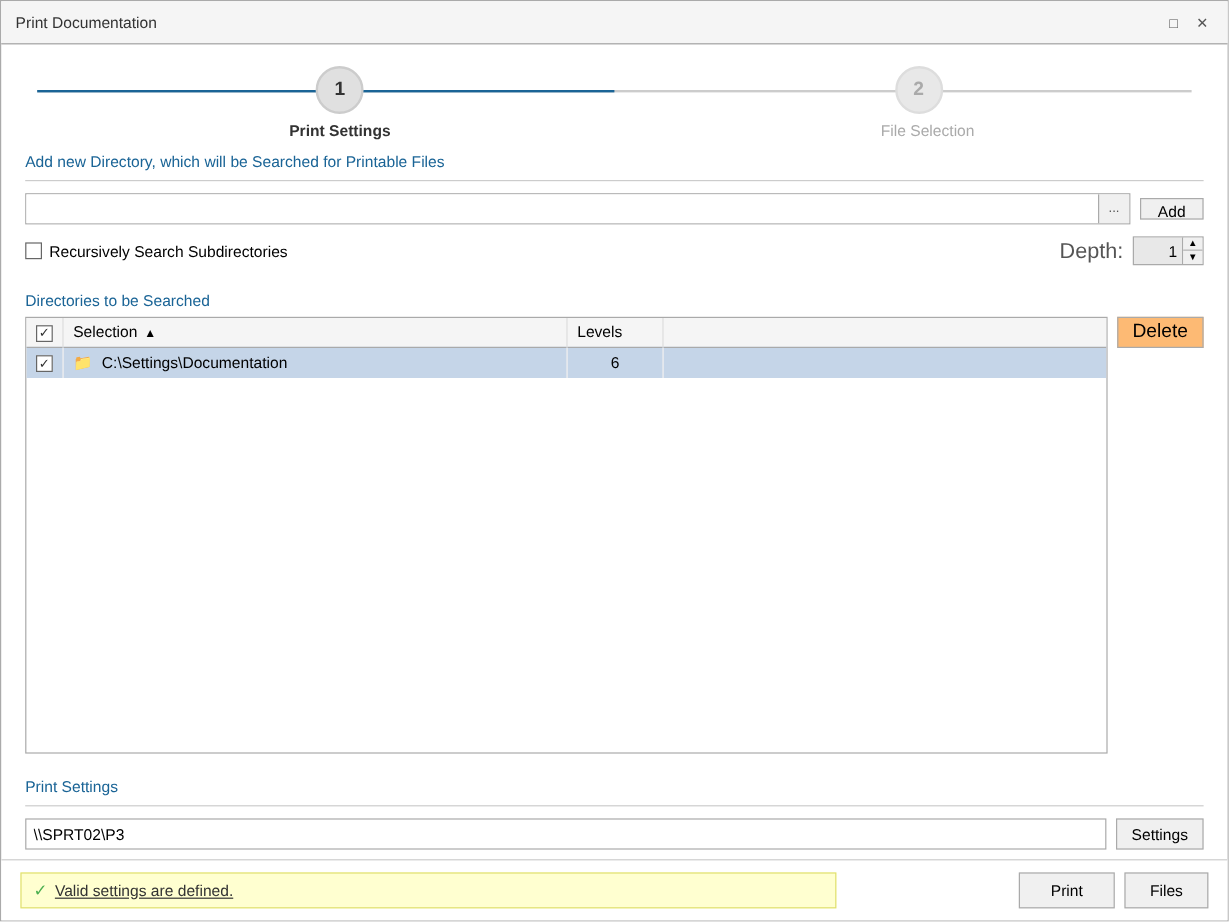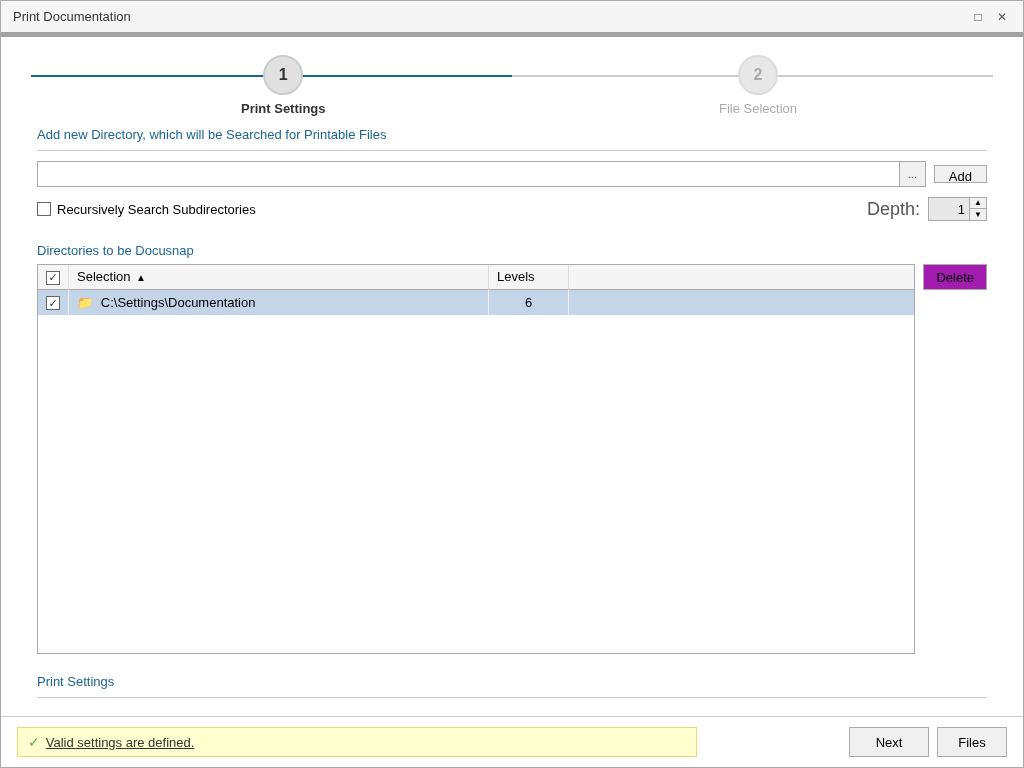--- a/index.html
+++ b/index.html
@@ -17,21 +17,21 @@
     .window {
       width: 1024px;
       height: 768px;
       background: #fff;
       border: 1px solid #aaa;
       display: flex;
       flex-direction: column;
     }
     .title-bar {
       background: #f5f5f5;
-      border-bottom: 5px solid #a3a3a3;
+      border-bottom: 1px solid #a3a3a3;
       padding: 8px 12px;
       display: flex;
       align-items: center;
       justify-content: space-between;
       height: 36px;
     }
     .title-bar-title {
       font-size: 13px;
       color: #333;
     }
@@ -74,21 +74,21 @@
       border: 2px solid #ccc;
     }
     .step-circle.inactive {
       background: #e8e8e8;
       color: #aaa;
       border: 2px solid #ddd;
     }
     
     .main-content {
       flex: 1;
-      padding: 0 36px;
+      padding: 0 20px;
       overflow: hidden;
       display: flex;
       flex-direction: column;
     }
     .section-label {
       color: #1a6496;
       font-size: 13px;
       margin-bottom: 8px;
     }
     .divider {
@@ -239,25 +239,25 @@
       width: 80px;
       text-align: center;
     }
     .delete-btn-wrapper {
       display: flex;
       flex-direction: column;
       align-items: flex-end;
       padding-left: 8px;
     }
     .delete-btn {
-      background: #a21caf;
+      background: #fdba74;
       border: 1px solid #aaa;
       padding: 3px 12px;
       cursor: pointer;
-      font-size: 13px;
+      font-size: 16px;
       height: 26px;
     }
     .table-row-section {
       display: flex;
       gap: 0;
       margin-bottom: 12px;
       flex: 1;
       min-height: 0;
     }
     .table-main {
@@ -397,21 +397,21 @@
         <div class="step-circle active">
           <span>1</span>
         </div>
         <div style="margin-top: 6px; font-size: 13px; font-weight: bold; color: #333;">Print Settings</div>
       </div>
 
       <div style="position: absolute; left: 718px; top: 18px; display: flex; flex-direction: column; align-items: center;">
         <div class="step-circle inactive">
           <span>2</span>
         </div>
-        <div style="margin-top: 6px; font-size: 13px; font-weight: normal; color: #aaa;">File Selection</div>
+        <div style="margin-top: 6px; font-size: 13px; font-weight: normal; color: #aaa; margin-left: 15px;">File Selection</div>
       </div>
     </div>
 
     <div class="main-content">
 
       <div style="margin-bottom: 6px;">
         <div class="section-label">Add new Directory, which will be Searched for Printable Files</div>
         <hr class="divider">
 
         <div class="directory-input-row">
@@ -432,21 +432,21 @@
               <div class="spinner-btns">
                 <button class="spinner-btn">▲</button>
                 <button class="spinner-btn">▼</button>
               </div>
             </div>
           </div>
         </div>
       </div>
 
       <div style="margin-bottom: 8px; display: flex; flex-direction: column; flex: 1; min-height: 0;">
-        <div class="directories-section-label">Directories to be Docusnap</div>
+        <div class="directories-section-label">Directories to be Searched</div>
 
         <div class="table-row-section">
           <div class="table-main">
             <table class="dir-table">
               <thead>
                 <tr>
                   <th class="th-checkbox">
                     <div class="checkbox-checked">✓</div>
                   </th>
                   <th class="col-directory">
@@ -478,31 +478,35 @@
           </div>
           <div class="delete-btn-wrapper">
             <button class="delete-btn">Delete</button>
           </div>
         </div>
       </div>
 
       <div class="print-settings-section">
         <div class="section-label">Print Settings</div>
         <hr class="divider">
+        <div class="print-settings-row">
+          <input type="text" class="printer-input" value="\\SPRT02\P3" style="">
+          <button class="settings-btn">Settings</button>
+        </div>
       </div>
 
     </div>
 
     <div class="bottom-bar">
       <div class="status-box">
         <span class="check-icon">✓</span>
         <span class="status-text">Valid settings are defined.</span>
       </div>
       <div class="bottom-buttons">
         <button class="next-btn">
-          <span>Next</span>
+          <span>Print</span>
         </button>
         <button class="cancel-btn">Files</button>
       </div>
     </div>
 
   </div>
 </div>
 
 </body></html>

